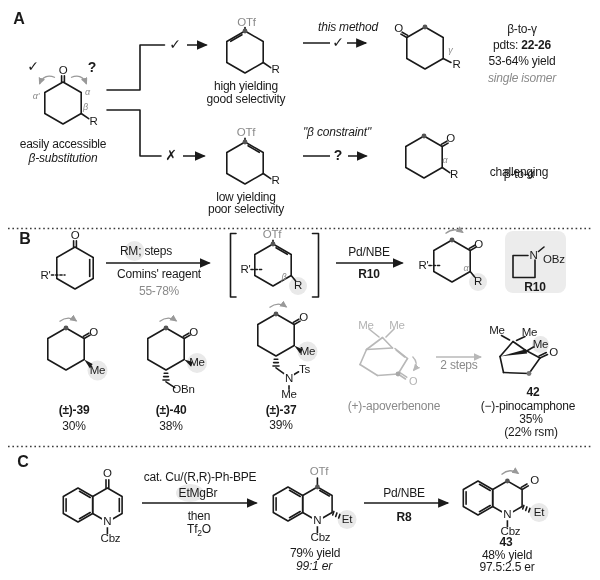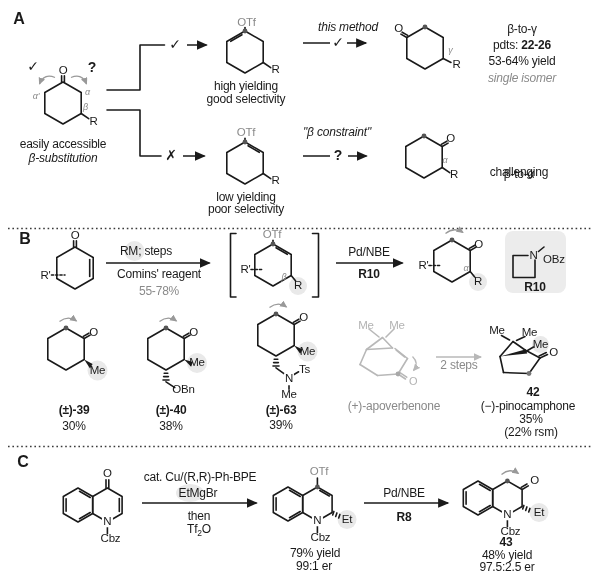--- a/index.html
+++ b/index.html
@@ -348,21 +348,21 @@
       <span class="lbl atom" style="left: 193.5px; top: 332.5px;">O</span>
       <span class="lbl atom" style="left: 197px; top: 363px;">Me</span>
       <span class="lbl atom" style="left: 183.5px; top: 390px;">OBn</span>
       <span class="lbl b" style="left: 171px; top: 410px;">(±)-40</span>
       <span class="lbl " style="left: 171px; top: 425.5px;">38%</span>
       <span class="lbl atom" style="left: 303.5px; top: 318px;">O</span>
       <span class="lbl atom" style="left: 307.5px; top: 351.5px;">Me</span>
       <span class="lbl atom" style="left: 304.5px; top: 370px;">Ts</span>
       <span class="lbl atom wbg" style="left: 289px; top: 379px;">N</span>
       <span class="lbl atom" style="left: 289px; top: 394.5px;">Me</span>
-      <span class="lbl b" style="left: 281px; top: 409.5px;">(±)-63</span>
+      <span class="lbl b" style="left: 281px; top: 409.5px;">(±)-37</span>
       <span class="lbl " style="left: 281px; top: 424.5px;">39%</span>
       <span class="lbl atom lg" style="left: 366px; top: 325.5px;">Me</span>
       <span class="lbl atom lg" style="left: 397px; top: 325.5px;">Me</span>
       <span class="lbl g" style="left: 394px; top: 406px; text-align: center;">(+)-apoverbenone</span>
       <span class="lbl g" style="left: 459px; top: 346.5px; margin-top: 18px;">2 steps</span>
       <span class="lbl atom" style="left: 497px; top: 331px;">Me</span>
       <span class="lbl atom" style="left: 529.5px; top: 332.5px;">Me</span>
       <span class="lbl atom" style="left: 540.5px; top: 344.5px;">Me</span>
       <span class="lbl atom" style="left: 553.5px; top: 352.5px;">O</span>
       <span class="lbl b" style="left: 533px; top: 391.5px;">42</span>
@@ -375,21 +375,21 @@
       <span class="lbl atom" style="left: 110.5px; top: 539px;">Cbz</span>
       <span class="lbl " style="left: 200px; top: 477px;">cat. Cu/(R,R)-Ph-BPE</span>
       <span class="lbl " style="left: 198px; top: 493px;">EtMgBr</span>
       <span class="lbl " style="left: 199px; top: 515.5px;">then</span>
       <span class="lbl " style="left: 199px; top: 529.5px;"><span>Tf</span><span class="sub">2</span><span>O</span></span>
       <span class="lbl atom g" style="left: 319px; top: 472px;">OTf</span>
       <span class="lbl atom" style="left: 347px; top: 519.5px;">Et</span>
       <span class="lbl atom wbg" style="left: 317.4px; top: 520.5px;">N</span>
       <span class="lbl atom" style="left: 320.5px; top: 538px;">Cbz</span>
       <span class="lbl " style="left: 315px; top: 552.5px;">79% yield</span>
-      <span class="lbl " style="left: 314px; top: 566px;">99:1 er</span>
+      <span class="lbl " style="left: 314px; top: 566px; font-style: italic;">99:1 er</span>
       <span class="lbl " style="left: 404px; top: 493px;">Pd/NBE</span>
       <span class="lbl b" style="left: 404px; top: 516.5px;">R8</span>
       <span class="lbl atom" style="left: 534.5px; top: 481px;">O</span>
       <span class="lbl atom" style="left: 539px; top: 512.5px;">Et</span>
       <span class="lbl atom wbg" style="left: 507.4px; top: 514.5px;">N</span>
       <span class="lbl atom" style="left: 510.5px; top: 531.5px;">Cbz</span>
       <span class="lbl b" style="left: 506px; top: 542px;">43</span>
       <span class="lbl " style="left: 507px; top: 554.5px;">48% yield</span>
       <span class="lbl " style="left: 507px; top: 567px;">97.5:2.5 er</span>
     </div>

